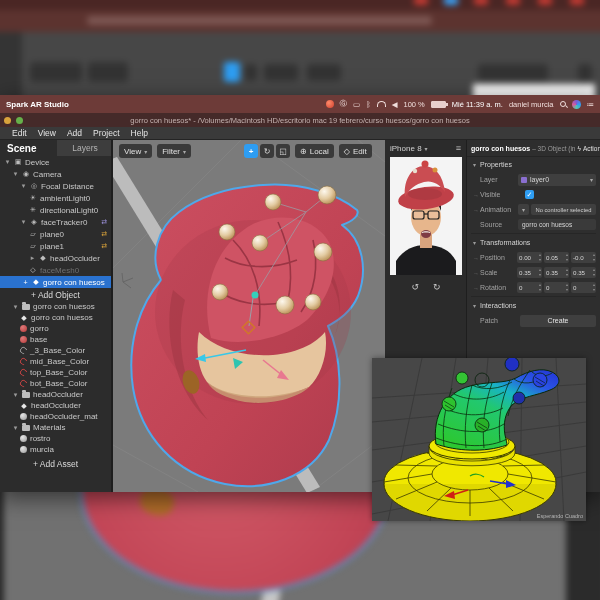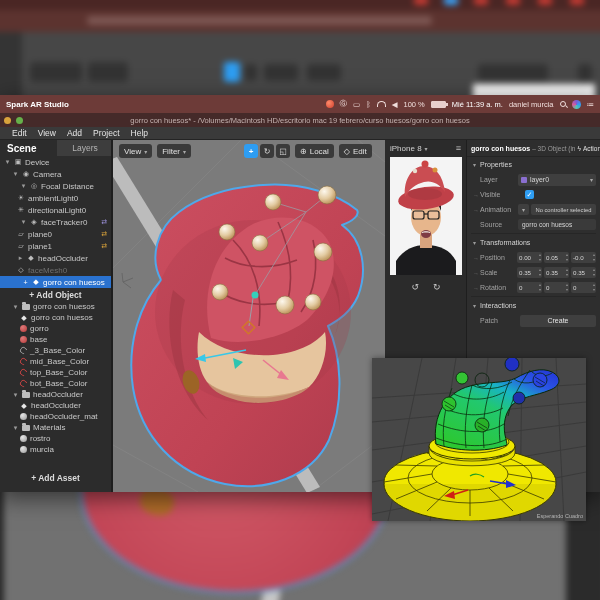--- a/index.html
+++ b/index.html
@@ -47,26 +47,26 @@
 .appmenu span{cursor:default}
 
 .main{position:absolute;left:0;top:45px;width:600px;height:352px}
 .sidebar{position:absolute;left:0;top:0;width:113px;height:352px;background:#2c2c2c;border-right:2px solid #1e1e1e;overflow:hidden}
 .tabs{position:relative;height:16px}
 .tab-scene{position:absolute;left:7px;top:3px;font-size:10px;font-weight:bold;color:#fff}
 .tab-layers{position:absolute;left:57px;top:0;width:56px;height:16px;background:#3d3d3d;color:#b3b3b3;font-size:8.5px;display:flex;align-items:center;justify-content:center}
 .trow{display:flex;align-items:center;gap:3px;height:12px;font-size:8px;color:#c9c9c9;white-space:nowrap;position:relative}
 .trow.sel{background:#2a72cf;color:#fff}
 .trow.dim{color:#6f6f6f}
-.d0{padding-left:4px}.d1{padding-left:12px}.d2{padding-left:20px}.d3{padding-left:17px}.d3g{padding-left:22px}
+.d0{padding-left:4px}.d1{padding-left:12px}.d2{padding-left:20px}.d3{padding-left:29px}.d3g{padding-left:22px}
 .car{width:7px;font-size:7px;color:#9a9a9a;text-align:center}
 .tic{font-size:7px;color:#bdbdbd;width:8px;text-align:center}
 .badge{position:absolute;right:4px;font-size:7px;color:#d8a23a}
 .badge.bl{color:#9a8fd8}
-.addrow{height:13px;display:flex;align-items:center;justify-content:center;font-size:8.5px;color:#dcdcdc;font-weight:bold}
+.addrow{height:13px;display:flex;align-items:center;justify-content:center;font-size:8.5px;color:#dcdcdc;font-weight:normal}
 .ass-head{height:13px;display:flex;align-items:center;padding-left:7px;font-size:8.5px;font-weight:bold;color:#fff;border-top:1px solid #1f1f1f;margin-top:2px}
 .arow{height:11px}
 .ic-folder{width:8px;height:6px;background:#bdbdbd;border-radius:1px;position:relative}
 .ic-folder:before{content:"";position:absolute;left:0;top:-2px;width:4px;height:2px;background:#bdbdbd;border-radius:1px 1px 0 0}
 .sph{width:7px;height:7px;border-radius:50%}
 .sph.red{background:radial-gradient(circle at 35% 30%,#e07a7a,#b63b3b)}
 .sph.gray{background:radial-gradient(circle at 35% 30%,#e6e6e6,#9a9a9a)}
 .ic-crescent{width:7px;height:7px;border-radius:50%;border:1.6px solid #c04343;border-right-color:transparent;transform:rotate(35deg)}
 .ic-crescent.gray{border-color:#9a9a9a;border-right-color:transparent}
 .ic-cube{font-size:7px;color:#e8e8e8;width:8px;text-align:center}
@@ -302,21 +302,21 @@
           <span>Materials</span>
         </div>
         <div class="trow arow d2">
           <span class="sph gray"></span>
           <span>rostro</span>
         </div>
         <div class="trow arow d2">
           <span class="sph gray"></span>
           <span>murcia</span>
         </div>
-        <div class="addrow" style="margin-top:16px">
+        <div class="addrow" style="margin-top:2px">
           <span>+ Add Asset</span>
         </div>
       </div>
 
       <div class="viewport">
         <svg width="272" height="352" viewBox="0 0 272 352">
           <defs>
             <radialGradient id="pearl" cx="35%" cy="30%" r="75%">
               <stop offset="0" stop-color="#fdf8ee"></stop>
                 <stop offset=".55" stop-color="#e3cba2"></stop>

